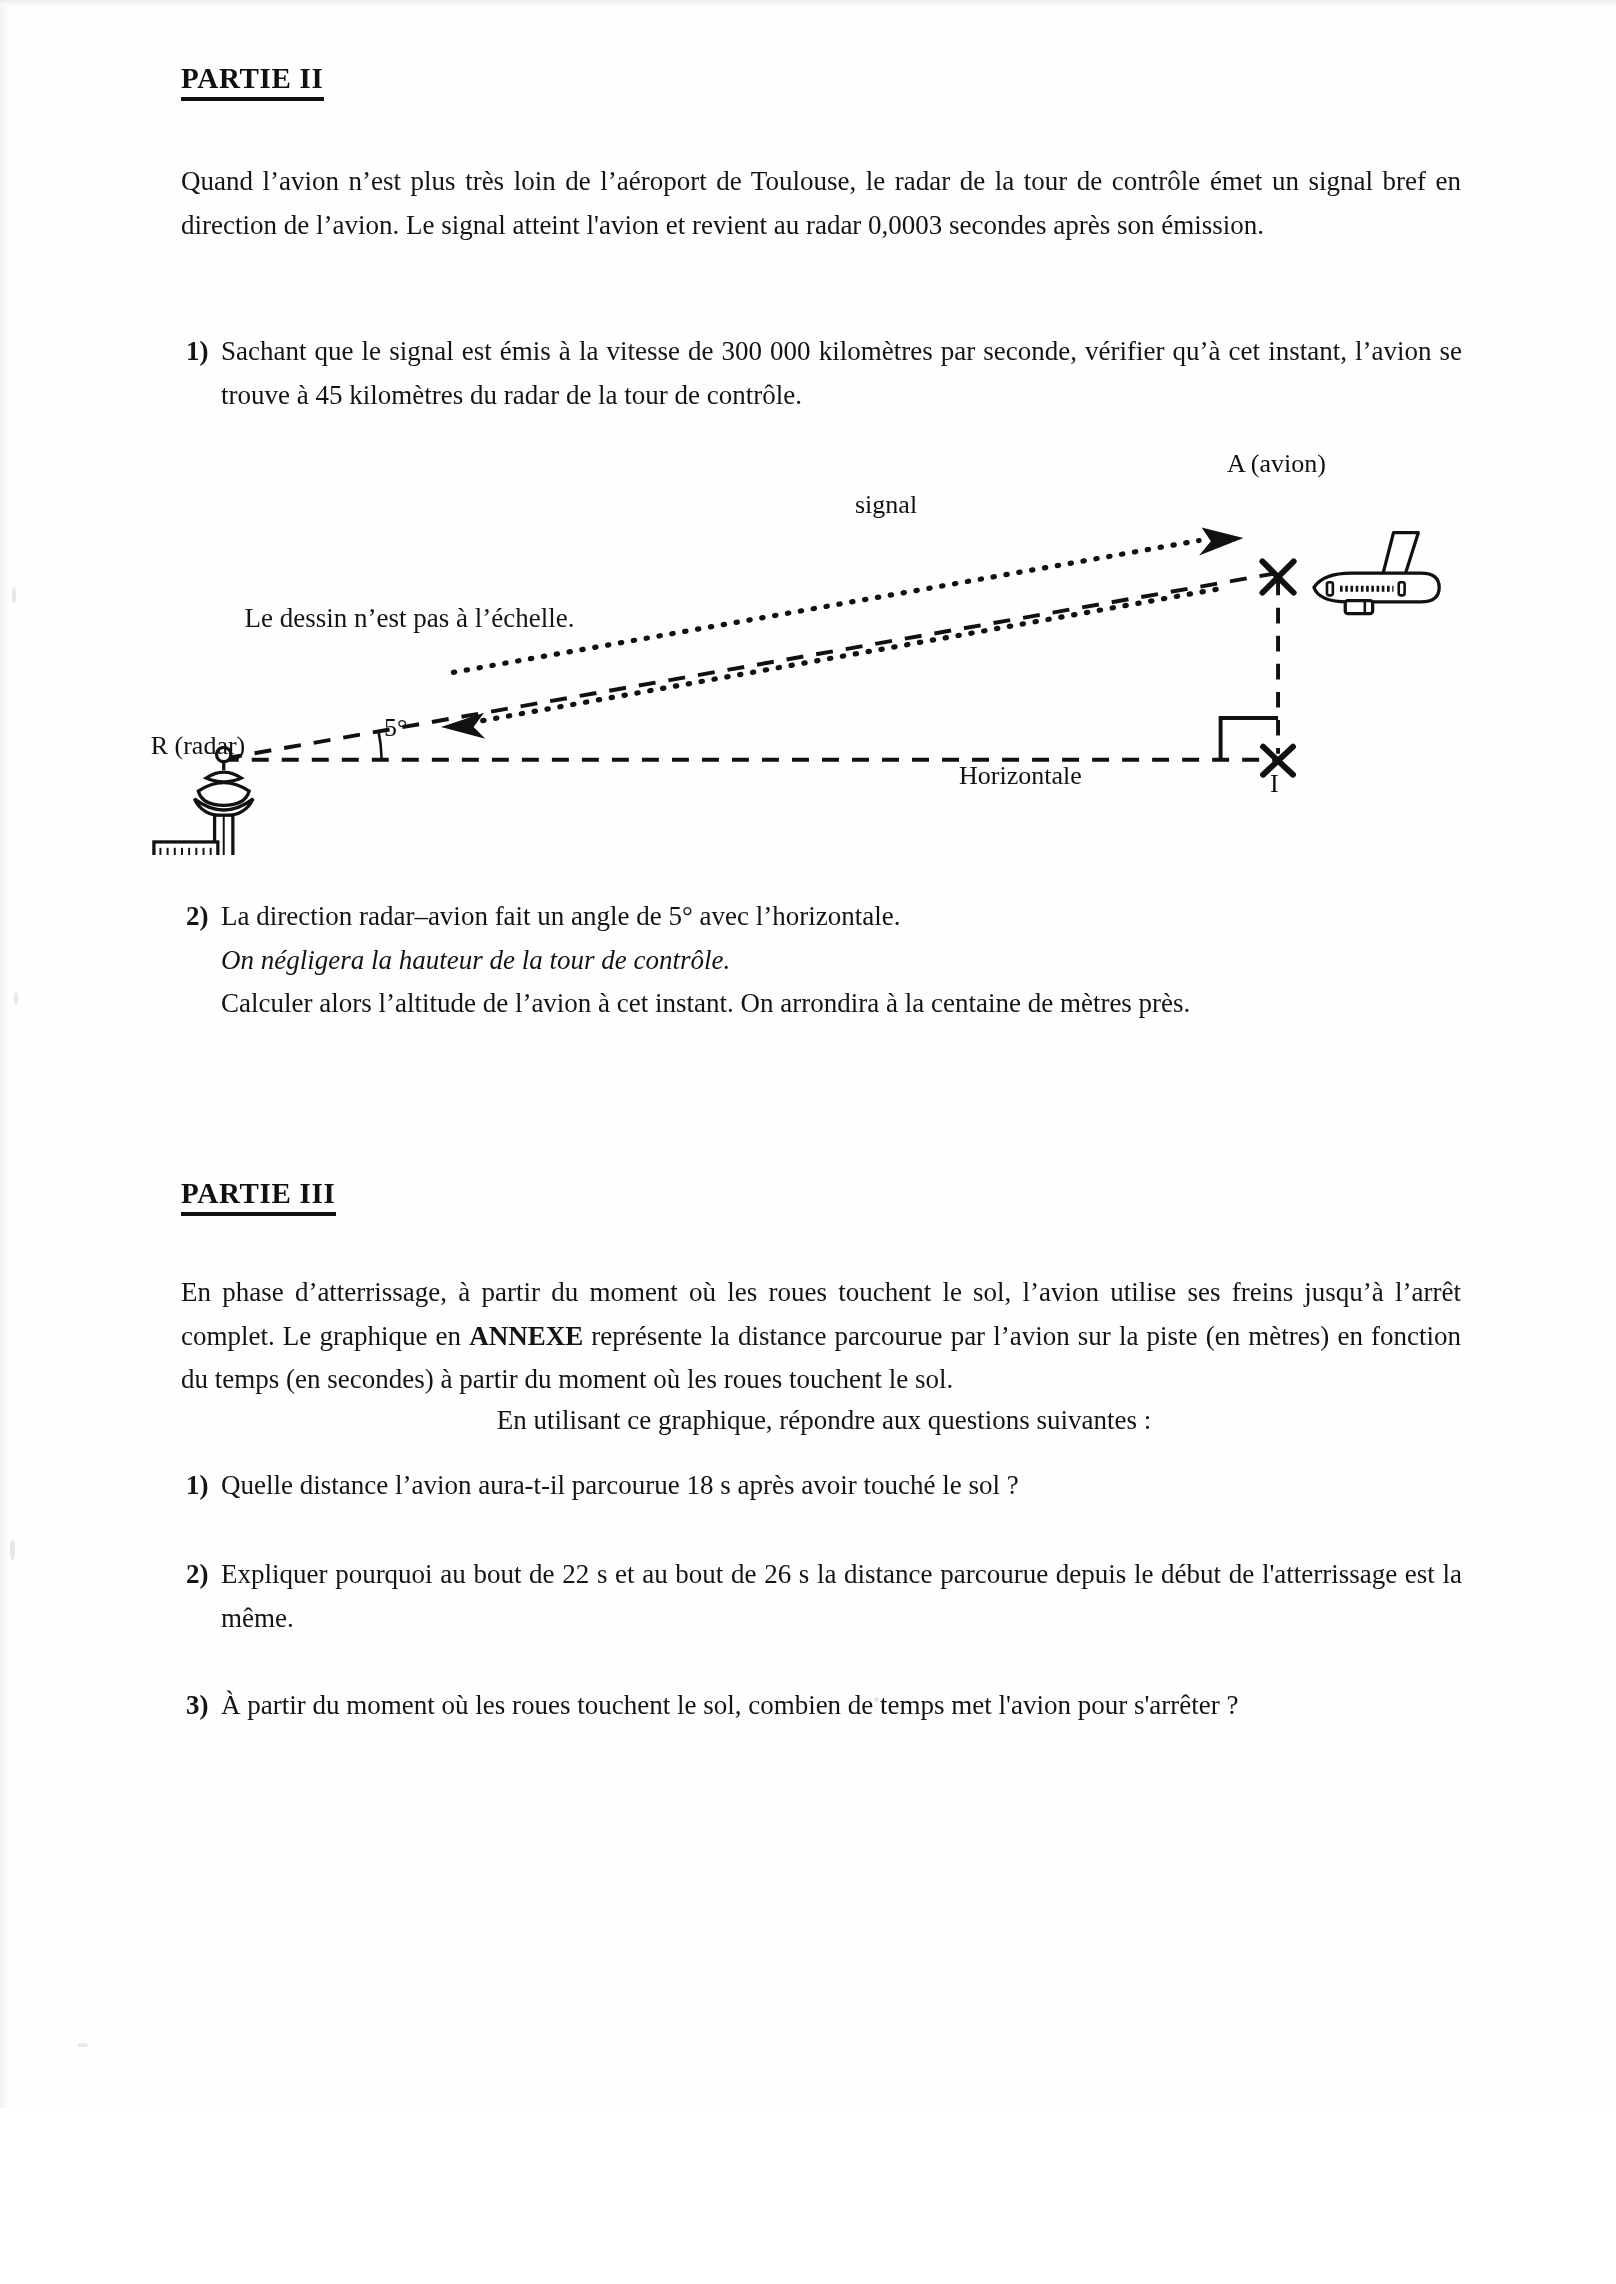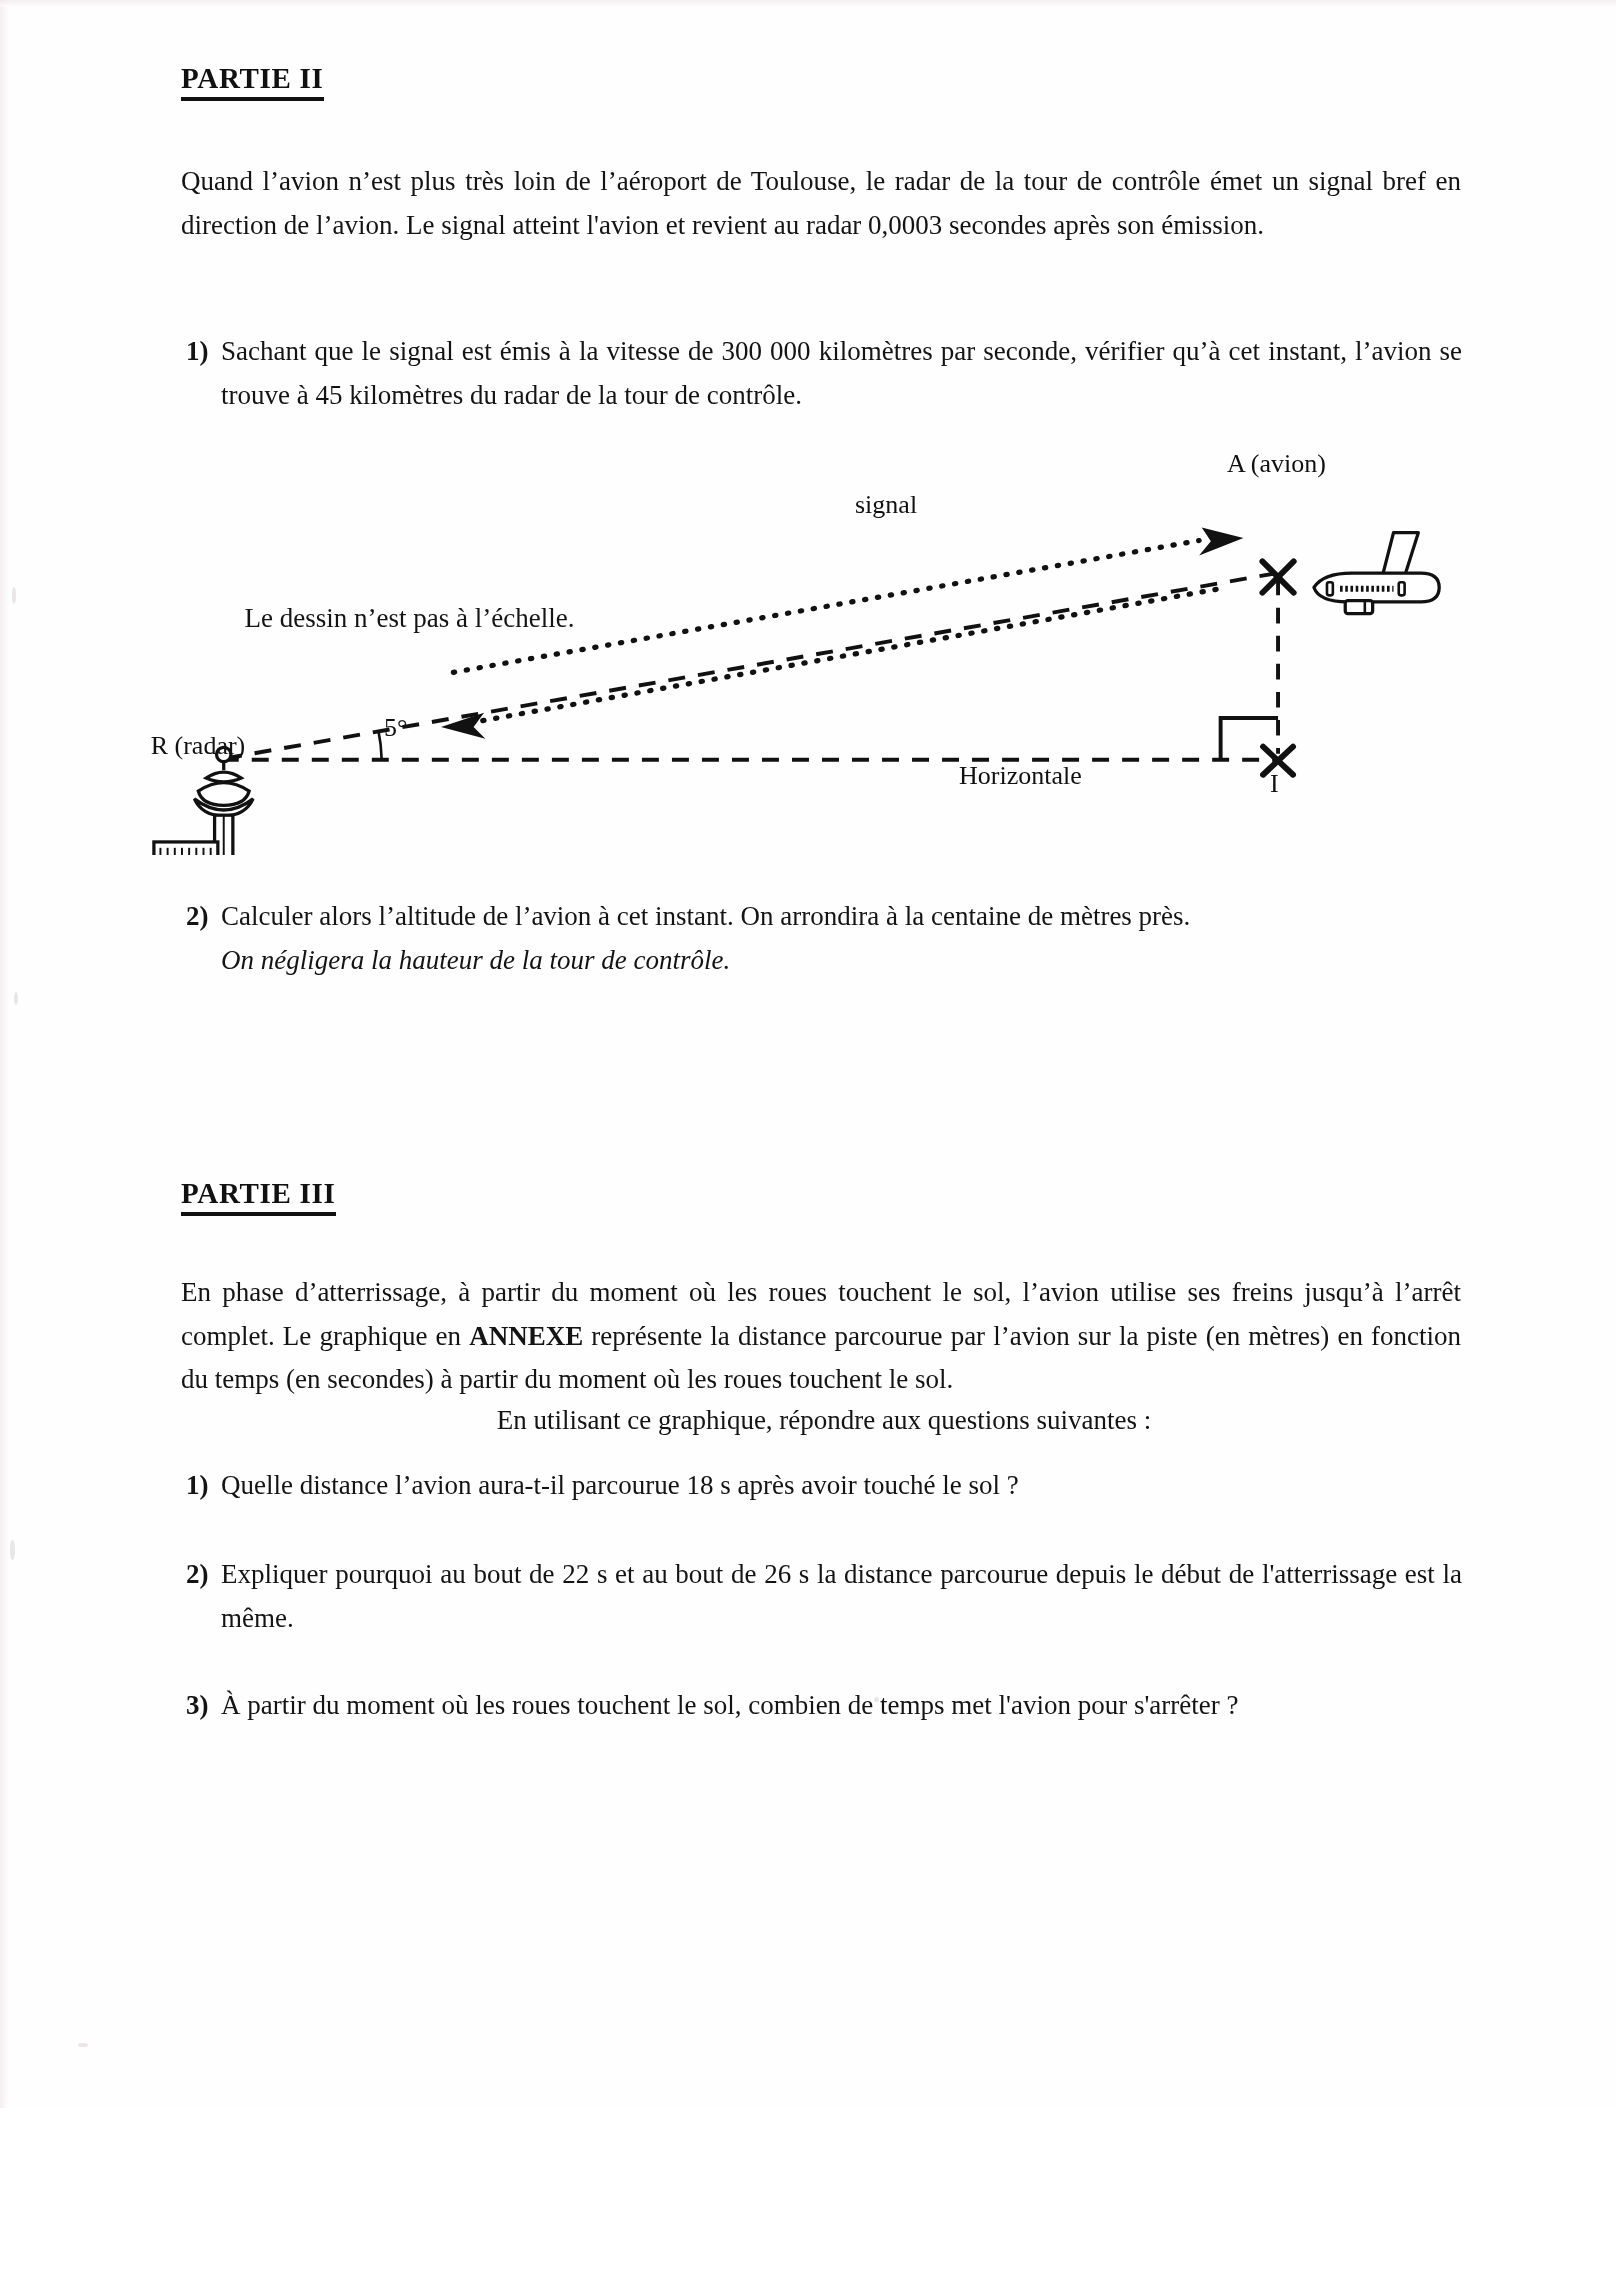--- a/index.html
+++ b/index.html
@@ -261,22 +261,23 @@
 
       <span class="fig-label" style="left:1120px; top:312px;">I</span>
 
       <span class="fig-label" style="left:234px; top:256px;">5°</span>
     </div>
 
     <div class="para nojustify" style="left:181px; top:597px; width:457px;">Le dessin n’est pas à l’échelle.</div>
 
     <div class="qitem" style="left:186px; top:895px; width:1276px;">
       <span class="qnum">2)</span>
+      <span class="qbody left">La direction radar–avion fait un angle de 5° avec l’horizontale.</span>
+      <span class="qbody left ital">On négligera la hauteur de la tour de contrôle.</span>
       <span class="qbody left">Calculer alors l’altitude de l’avion à cet instant. On arrondira à la centaine de mètres près.</span>
-      <span class="qbody left ital">On négligera la hauteur de la tour de contrôle.</span>
     </div>
 
     <div class="part-heading" style="left:181px; top:1178px;">PARTIE III</div>
 
     <div class="para" style="left:181px; top:1271px; width:1280px;"><span>En phase d’atterrissage, à partir du moment où les roues touchent le sol, l’avion utilise ses freins jusqu’à l’arrêt complet. Le graphique en </span><span class="bold">ANNEXE</span><span> représente la distance parcourue par l’avion sur la piste (en mètres) en fonction du temps (en secondes) à partir du moment où les roues touchent le sol.</span></div>
 
     <div class="para nojustify" style="left:186px; top:1399px; width:1276px;">En utilisant ce graphique, répondre aux questions suivantes :</div>
 
     <div class="qitem" style="left:186px; top:1464px; width:1276px;">
       <span class="qnum">1)</span>

